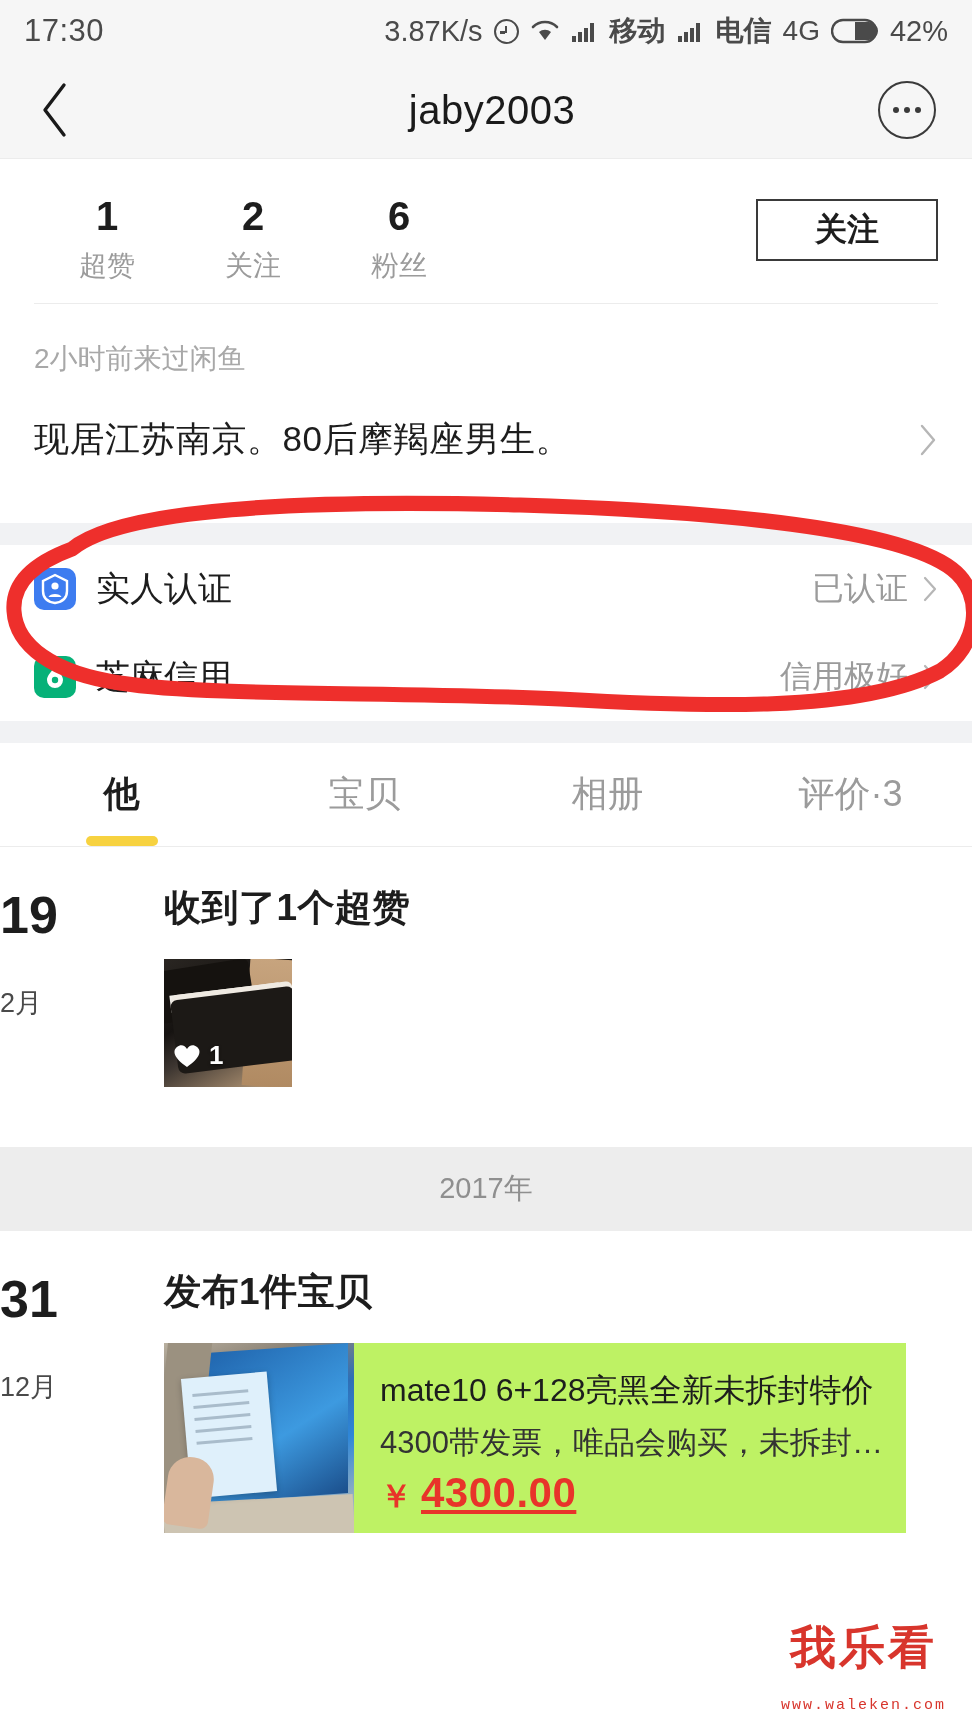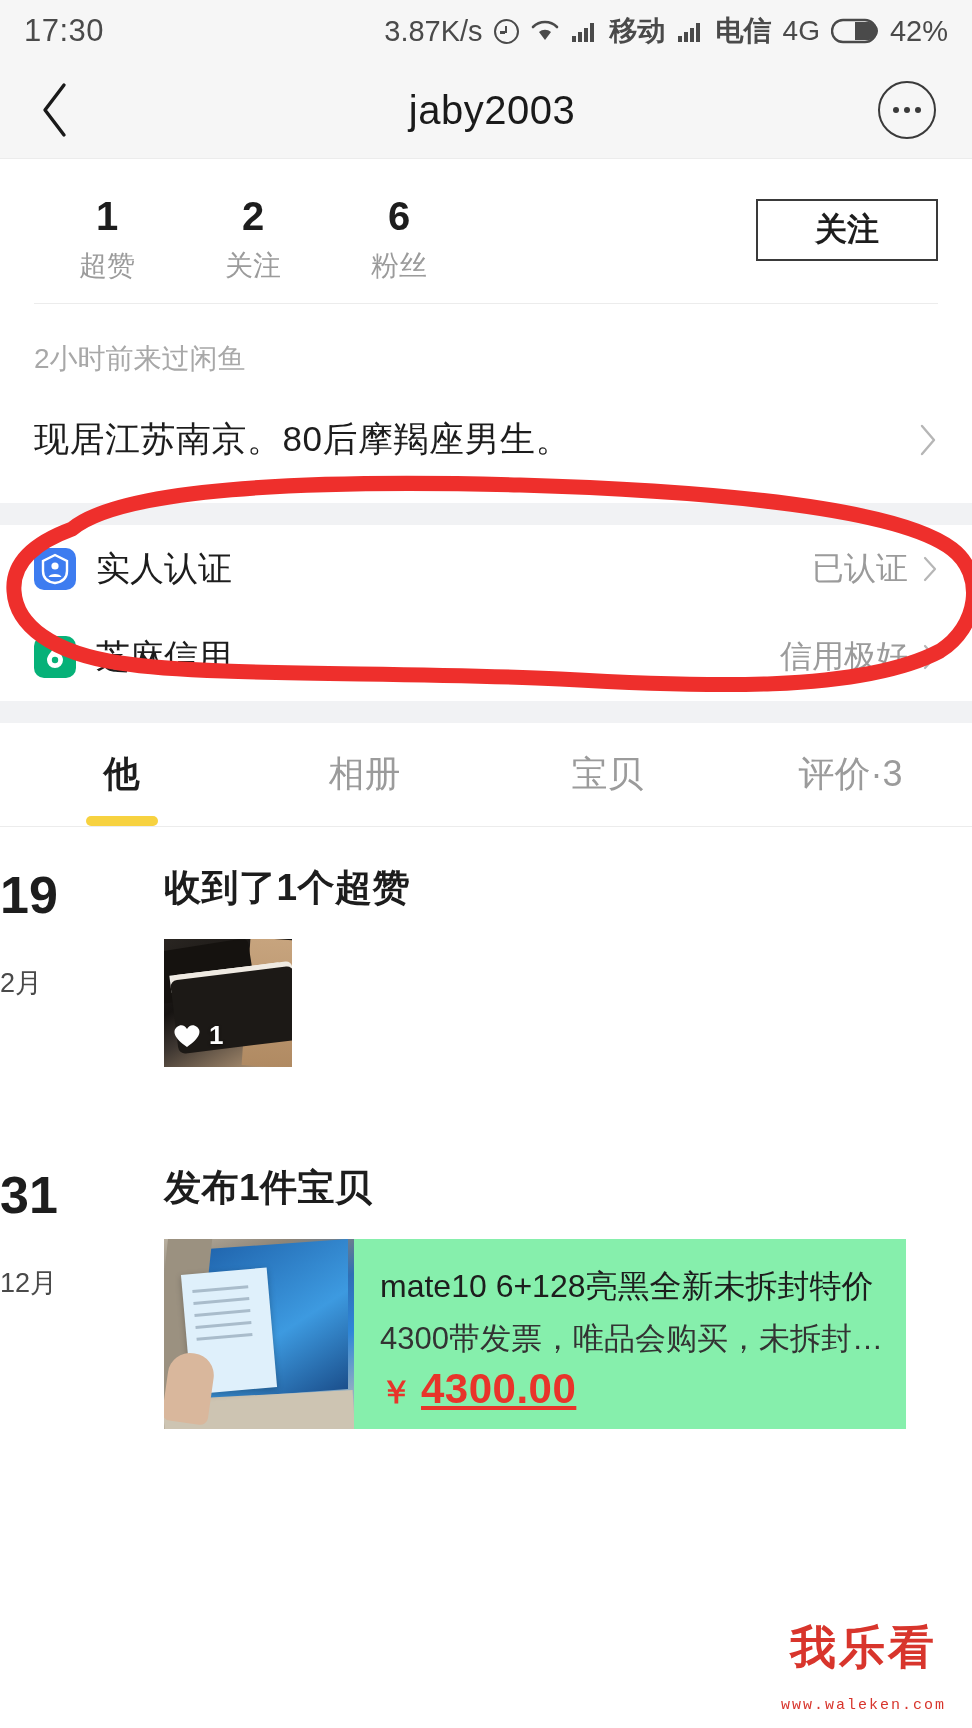--- a/index.html
+++ b/index.html
@@ -62,21 +62,21 @@
   .followbtn {
     margin-left: auto; margin-top: 6px;
     width: 182px; height: 62px; border: 2px solid #3a3a3a; background: #fff;
     font-size: 32px; color: #1d1d1d; font-weight: 700;
     display: flex; align-items: center; justify-content: center;
   }
   .hr { height: 1px; background: #ececec; margin: 14px 0 0 0; }
 
   .lastseen { font-size: 28px; color: #a8a8a8; padding: 36px 0 0 0; }
   .biorow {
-    display: flex; align-items: center; padding: 38px 0 40px 0;
+    display: flex; align-items: center; padding: 38px 0 60px 0;
   }
   .bio { font-size: 35px; color: #1d1d1d; letter-spacing: .5px; }
   .biorow .chev { margin-left: auto; }
   .chev svg { display: block; }
 
   
   .credwrap { background: #f1f2f4; padding: 22px 0; position: relative; }
   .credcard { background: #fff; }
   .credrow {
     display: flex; align-items: center;
@@ -127,21 +127,21 @@
   .heartbadge svg { display: block; }
 
   .spacer { height: 60px; }
 
   .yearband {
     height: 84px; background: #ededed; display: flex; align-items: center; justify-content: center;
     font-size: 29px; color: #8f8f8f;
   }
 
   
-  .prodcard { margin-top: 26px; display: flex; background: #86efac; width: 742px; }
+  .prodcard { margin-top: 26px; display: flex; background: #bef264; width: 742px; }
   .prodimg {
     width: 190px; height: 190px; flex: none; position: relative; overflow: hidden;
     background: linear-gradient(160deg,#b9b0a0 0%,#8e8578 18%,#2f6fb5 40%,#2e86d8 62%,#cfc6b4 100%);
   }
   .prodimg .box { position: absolute; left: 14px; top: 6px; width: 170px; height: 150px; background: linear-gradient(150deg,#1d5fa8,#3d9ae0 60%,#1b4f8c); transform: skewY(-4deg); }
   .prodimg .boxflapL { position: absolute; left: -6px; top: -4px; width: 44px; height: 200px; background: #9b9180; transform: rotate(6deg); }
   .prodimg .boxflapB { position: absolute; left: 0; bottom: -14px; width: 190px; height: 48px; background: #cdc4b2; transform: rotate(-3deg); }
   .prodimg .receipt { position: absolute; left: 22px; top: 32px; width: 86px; height: 120px; background: #dff0fb; transform: rotate(-5deg); box-shadow: 0 2px 6px rgba(0,0,0,.25); }
   .prodimg .receipt::before { content:""; position:absolute; left:10px; top:16px; width:56px; height:3px; background:#a9bccb; box-shadow:0 12px 0 #a9bccb,0 24px 0 #a9bccb,0 36px 0 #a9bccb,0 48px 0 #a9bccb; }
   .prodimg .finger { position: absolute; left: 2px; bottom: 6px; width: 46px; height: 70px; background: #d9b79c; border-radius: 22px 22px 8px 8px; transform: rotate(8deg); }
@@ -289,25 +289,25 @@
                C12 100, 34 80, 72 66 Z" fill="none" stroke="#ee2f2c" stroke-width="15" stroke-linecap="round" stroke-linejoin="round"></path>
     </svg>
   </div>
 
   <div class="tabs">
     <div class="tab active">
       <span class="tlab">他</span>
       <span class="uline"></span>
     </div>
     <div class="tab">
+      <span class="tlab">宝贝</span>
+      <span class="uline"></span>
+    </div>
+    <div class="tab">
       <span class="tlab">相册</span>
-      <span class="uline"></span>
-    </div>
-    <div class="tab">
-      <span class="tlab">宝贝</span>
       <span class="uline"></span>
     </div>
     <div class="tab">
       <span class="tlab">评价·3</span>
       <span class="uline"></span>
     </div>
   </div>
 
   <div class="feed">
 
@@ -328,20 +328,21 @@
                 <path d="M15 25 C2 16, 0 9, 5 5 C9 1.5, 13 3.5, 15 7 C17 3.5, 21 1.5, 25 5 C30 9, 28 16, 15 25 Z" fill="#ffffff"></path>
               </svg>
             <span>1</span>
           </span>
         </div>
       </div>
     </div>
 
     <div class="spacer"></div>
 
+    <div class="yearband">2017年</div>
 
     <div class="entry">
       <div class="datecol">
         <div class="d">31</div>
         <div class="m">12月</div>
       </div>
       <div class="bodycol">
         <div class="etitle">发布1件宝贝</div>
         <div class="prodcard">
           <div class="prodimg">

